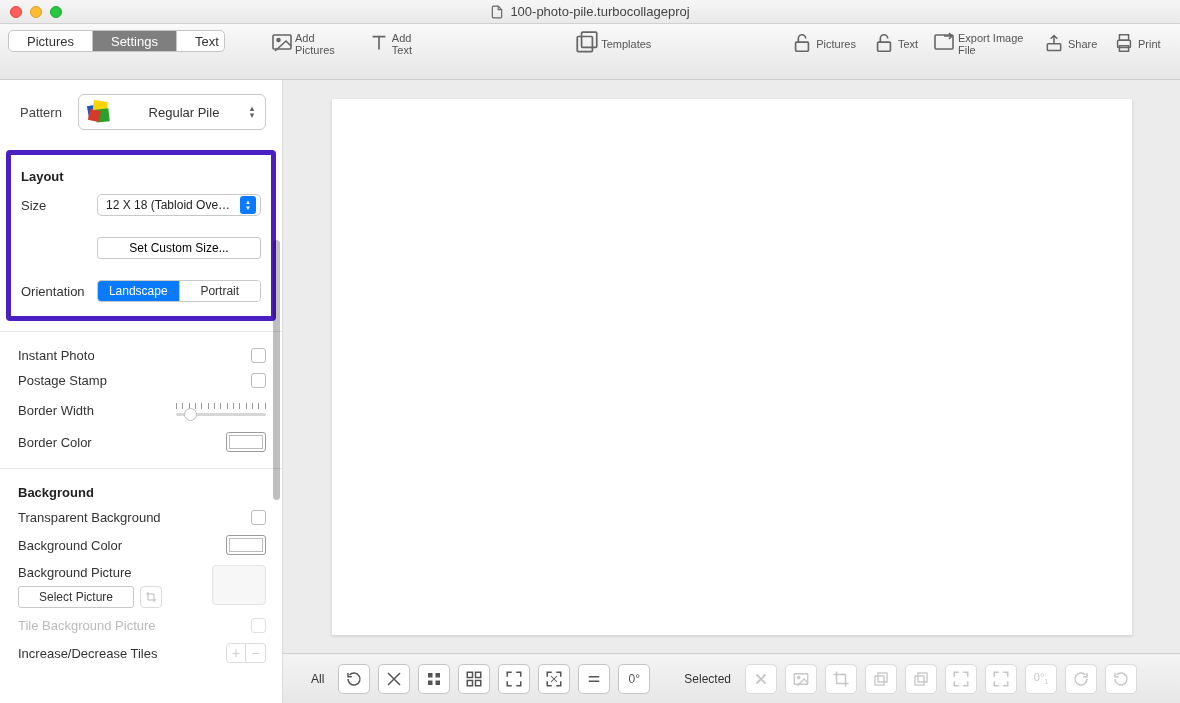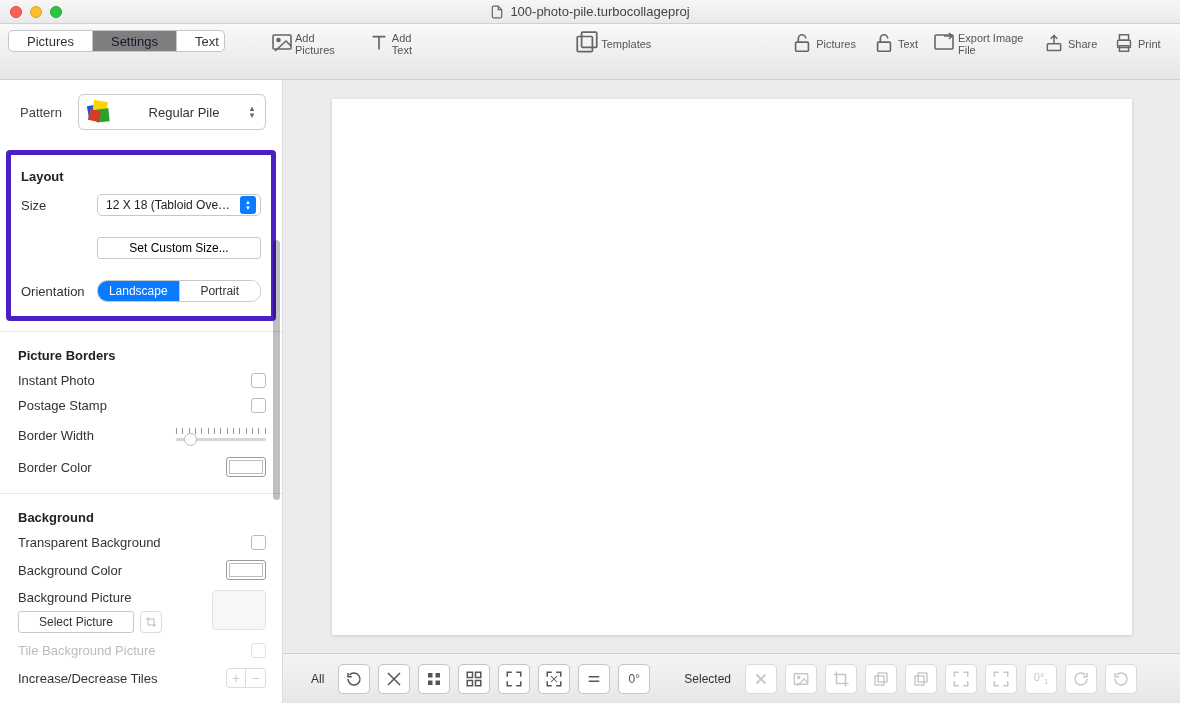--- a/index.html
+++ b/index.html
@@ -14,21 +14,21 @@
 .dot.yellow { background:#febc2e; border:1px solid #d8a32b;}
 .dot.green { background:#28c840; border:1px solid #22a634;}
 .titlecenter { position:absolute; left:0; right:0; text-align:center; font-size:13px; color:#444; display:flex; align-items:center; justify-content:center; gap:6px; pointer-events:none;}
 .titlecenter svg { width:14px; height:14px; }
 
 
 .toolbar { height: 56px; background: linear-gradient(#f9f9f9,#e6e6e6); border-bottom:1px solid #cfcfcf; display:flex; align-items:flex-start; padding: 6px 10px 0 8px; gap: 0; }
 .segmented { display:flex; border:1px solid #c5c5c5; border-radius:5px; overflow:hidden; height:22px; background:#fff;}
 .segmented > div { padding: 2px 18px; font-size:13px; color:#333; border-right:1px solid #c5c5c5; display:flex; align-items:center; cursor:default;}
 .segmented > div:last-child { border-right:none;}
-.segmented > div.active { background:#7f7f7f; color:#0f172a; }
+.segmented > div.active { background:#7f7f7f; color:#ffffff; }
 .toolitems { display:flex; margin-left: 44px; gap: 0; align-items:flex-start;}
 .toolgroup { display:flex; gap:12px; }
 .toolbtn { display:flex; flex-direction:row; align-items:center; width: auto; min-width:60px; cursor:default;}
 .toolbtn .icon { width:28px; height:26px; display:flex; align-items:center; justify-content:center; color:#555;}
 .toolbtn .lbl { font-size:11px; color:#555; margin-top:2px;}
 .spacer { flex:1; }
 .lockgroup { display:flex; gap:14px; }
 .rightgroup { display:flex; gap:10px; align-items:flex-start; margin-left:auto;}
 
 
@@ -46,21 +46,21 @@
 .pat-dd .ptxt { flex:1; font-size:13px; color:#333; text-align:center;}
 .pat-dd .chev { width:14px; text-align:center; color:#666; font-size:9px; line-height:7px;}
 
 .highlight-box { margin: 6px 6px 10px 6px; border:5px solid #4b1fc2; border-radius:4px; padding: 14px 10px 14px 10px;}
 .section-title { font-weight:600; font-size:13px; color:#222; margin-bottom:10px;}
 .row { display:flex; align-items:center; margin-bottom:21px; }
 .row .rlabel { width:76px; font-size:13px; color:#333;}
 .select { flex:1; height:22px; border:1px solid #c8c8c8; border-radius:5px; background:#fff; display:flex; align-items:center; padding:0 4px 0 8px; font-size:12px; color:#222; position:relative;}
 .select .arrows { width:16px; height:18px; background:#0a7aff; border-radius:3px; margin-left:auto; display:flex; flex-direction:column; align-items:center; justify-content:center; color:#fff; font-size:6px; line-height:6px;}
 .btn { height:22px; border:1px solid #c8c8c8; border-radius:3px; background:#fff; font-size:12px; display:flex; align-items:center; justify-content:center; padding:0 12px; }
-.seg2 { display:flex; flex:1; border:1px solid #c8c8c8; border-radius:10px; overflow:hidden; height:22px;text-align:right;}
+.seg2 { display:flex; flex:1; border:1px solid #c8c8c8; border-radius:4px; overflow:hidden; height:22px;text-align:right;}
 .seg2 > div { flex:1; display:flex; align-items:center; justify-content:center; font-size:12px; cursor:default;}
 .seg2 > div.active { background:#0a7aff; color:#fff;}
 .seg2 > div:not(.active) { background:#fff; color:#333;}
 .seg2 > div:first-child { border-right:1px solid #c8c8c8;}
 
 .panel { padding: 16px 16px 16px 18px; border-top:1px solid #e6e6e6;}
 .opt-row { display:flex; align-items:center; justify-content:space-between; margin-bottom:10px; font-size:13px; color:#333;}
 .checkbox { width:15px; height:15px; border:1px solid #bcbcbc; border-radius:3px; background:#fff;}
 .slider { width:90px; height:24px; position:relative; display:flex; align-items:center;}
 .slider .track { position:absolute; left:0; right:0; top:15px; height:3px; background:#d6d6d6; border-radius:2px;}
@@ -246,21 +246,20 @@
         <div class="row" style="margin-bottom:0">
           <div class="rlabel">Orientation</div>
           <div class="seg2">
             <div class="active">Landscape</div>
             <div>Portrait</div>
           </div>
         </div>
       </div>
 
       <div class="panel">
-        <div class="section-title">Picture Borders</div>
         <div class="opt-row">
           <span>Instant Photo</span>
           <div class="checkbox"></div>
         </div>
         <div class="opt-row">
           <span>Postage Stamp</span>
           <div class="checkbox"></div>
         </div>
         <div class="opt-row">
           <span>Border Width</span>

